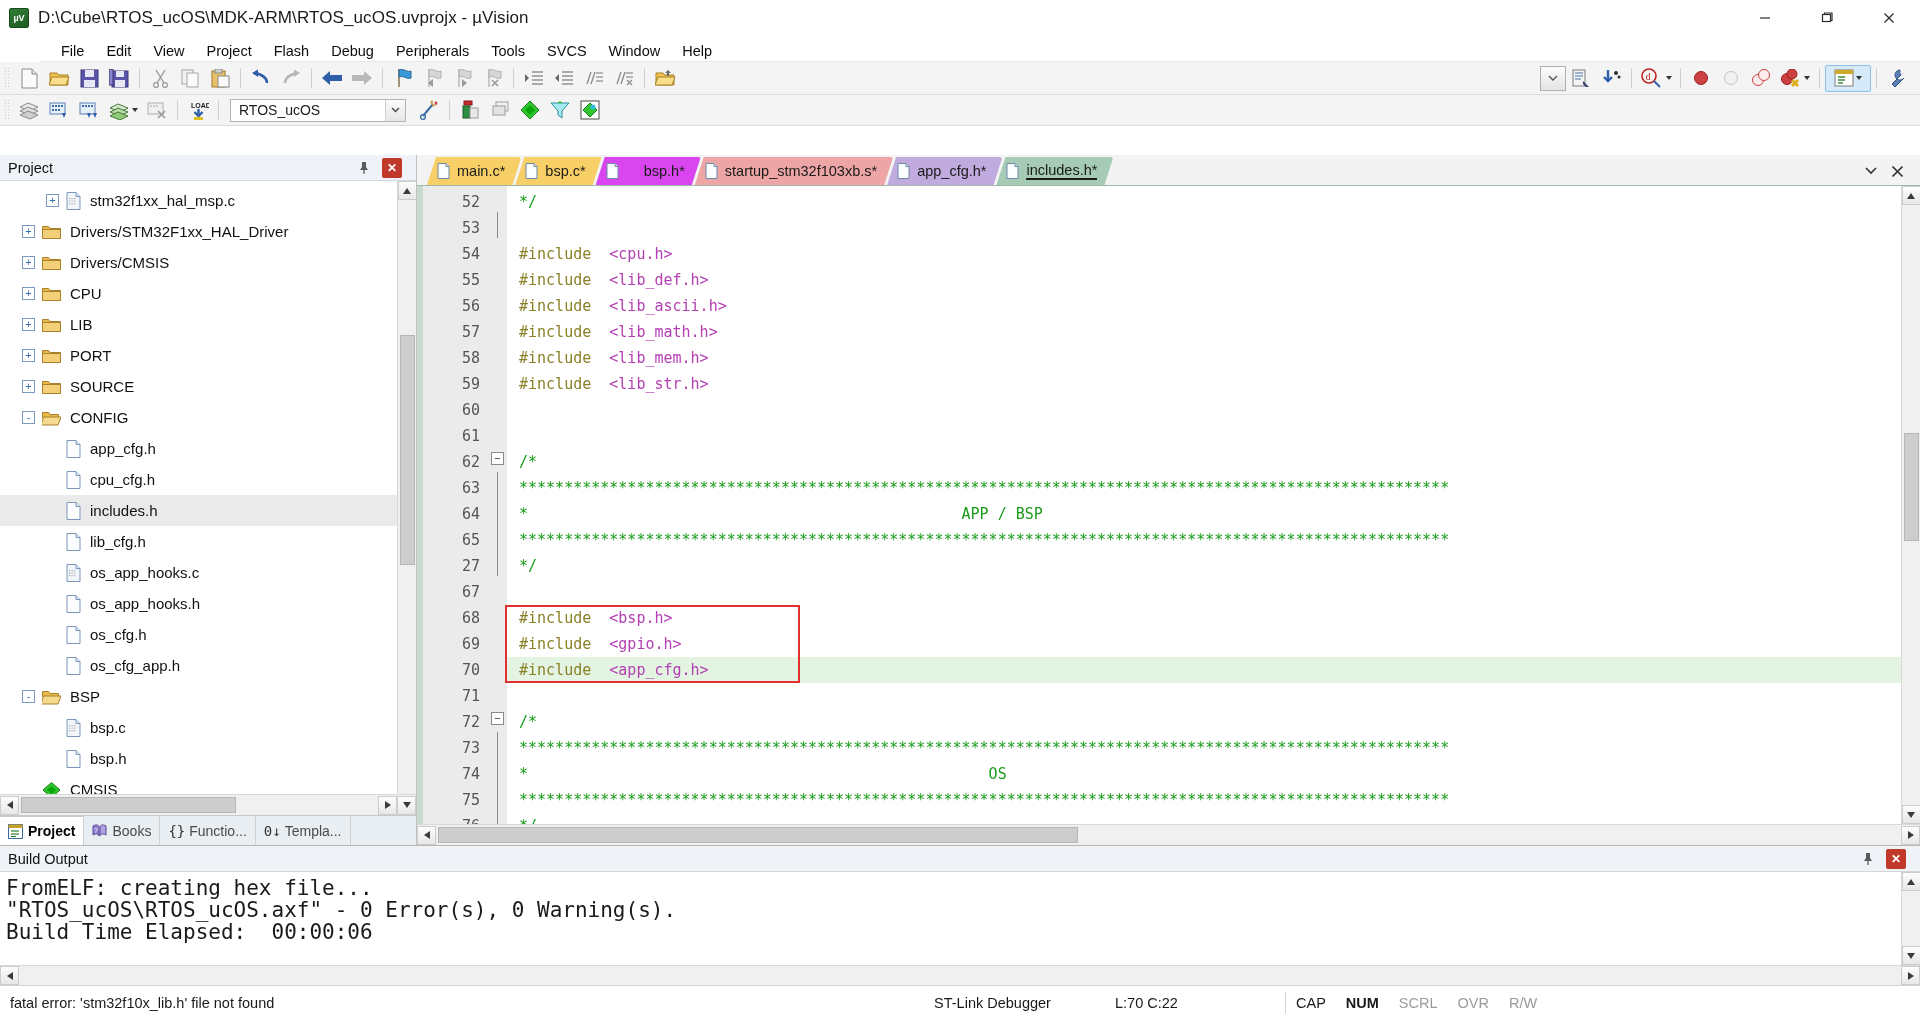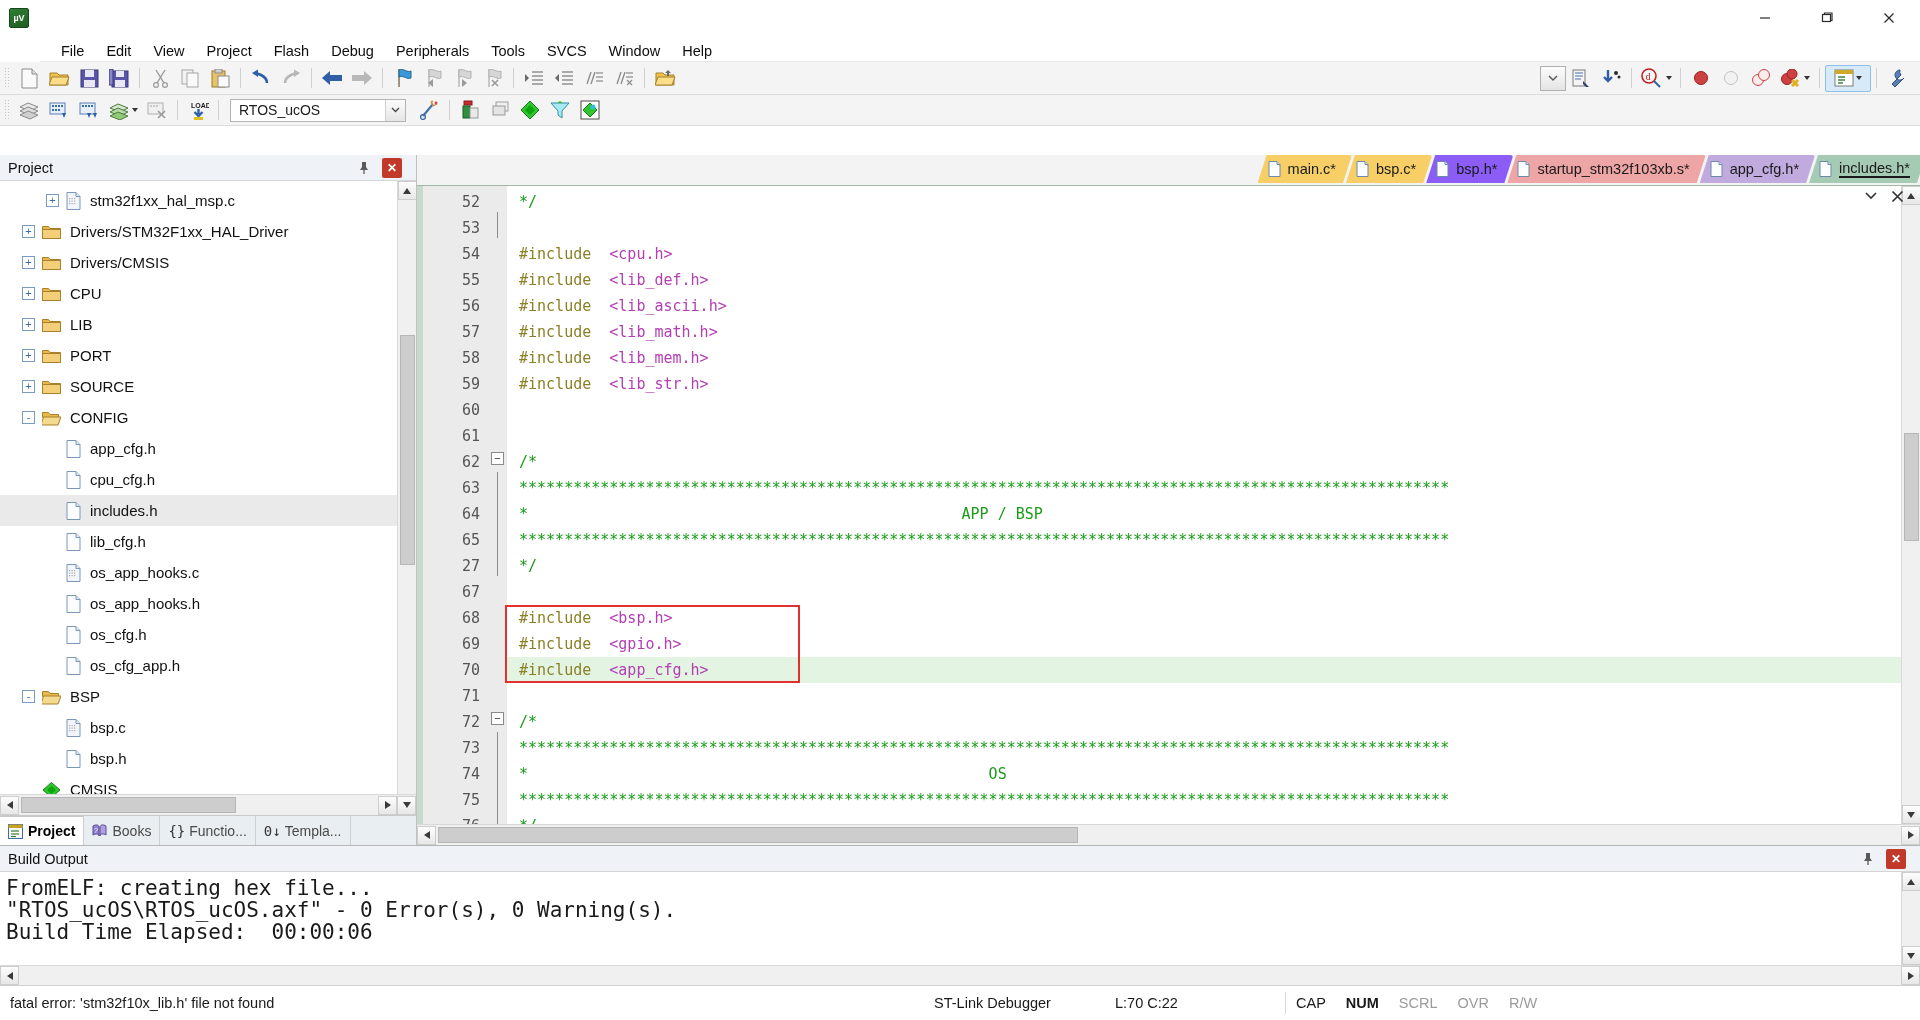--- a/index.html
+++ b/index.html
@@ -177,21 +177,21 @@
   }
   .ptab.active { background:#fff; color:#000; font-weight:bold; border-top:1px solid #c9c9c9;}
 
   
   #editor-area {
     flex: 1; display: flex; flex-direction: column; min-width: 0;
     background: #ffffff;
   }
   #tabbar {
     height: 31px; background: #f3f3f3; display: flex; align-items: flex-end;
-    position: relative; border-bottom: 1px solid #9fb8a8; flex-direction: column;
+    position: relative; border-bottom: 1px solid #9fb8a8;
   }
   .etab {
     height: 28px; display: flex; align-items: center;
     padding: 0 16px 0 10px; margin-right: -6px;
     font-size: 14.5px; color: #1a1a1a; white-space: nowrap;
     border-top-left-radius: 3px; border-top-right-radius: 3px;
     position: relative;
     clip-path: polygon(9px 0, 100% 0, calc(100% - 9px) 100%, 0 100%);
   }
   .etab .tico { width:13px;height:16px;margin-right:7px;flex:none;}
@@ -267,20 +267,21 @@
   #st-dbg { width: 225px; text-align:center; }
   #st-pos { width: 180px; }
   .st-flag { padding: 0 10px; color:#1a1a1a; }
   .st-flag.dim { color:#9b9b9b; }
 </style>
 </head>
 <body>
 
 <div id="titlebar">
   <div id="app-icon">µV</div>
+  <div id="title-text">D:\Cube\RTOS_ucOS\MDK-ARM\RTOS_ucOS.uvprojx - µVision</div>
   <div id="win-controls">
     <div class="win-btn">
       <svg width="14" height="14" viewBox="0 0 14 14">
           <line x1="2" y1="7" x2="12" y2="7" stroke="#2b2b2b" stroke-width="1.2"></line>
         </svg>
     </div>
     <div class="win-btn">
       <svg width="14" height="14" viewBox="0 0 14 14">
           <rect x="2.5" y="3.5" width="8" height="7" fill="none" stroke="#2b2b2b" stroke-width="1.2"></rect>
           <path d="M4.5 3.5 V2 H12 V9.5 H10.5" fill="none" stroke="#2b2b2b" stroke-width="1.2"></path>
@@ -977,21 +978,21 @@
             </svg>
             <span class="tlabel">main.c*</span>
           </div>
           <div class="etab" style="background: rgb(247, 207, 102);">
             <svg class="tico" viewBox="0 0 13 16">
               <path d="M1 0.5 h8 l3 3 v12 h-11 z" fill="#fbfdff" stroke="#6f8aa8"></path>
               <path d="M9 0.5 v3 h3" fill="#d8e3ef" stroke="#6f8aa8"></path>
             </svg>
             <span class="tlabel">bsp.c*</span>
           </div>
-          <div class="etab" style="background: #8b5cf6;">
+          <div class="etab" style="background: #d946ef; gap: 18px;">
             <svg class="tico" viewBox="0 0 13 16">
               <path d="M1 0.5 h8 l3 3 v12 h-11 z" fill="#fbfdff" stroke="#6f8aa8"></path>
               <path d="M9 0.5 v3 h3" fill="#d8e3ef" stroke="#6f8aa8"></path>
             </svg>
             <span class="tlabel">bsp.h*</span>
           </div>
           <div class="etab" style="background: rgb(237, 165, 165);">
             <svg class="tico" viewBox="0 0 13 16">
               <path d="M1 0.5 h8 l3 3 v12 h-11 z" fill="#fbfdff" stroke="#6f8aa8"></path>
               <path d="M9 0.5 v3 h3" fill="#d8e3ef" stroke="#6f8aa8"></path>

